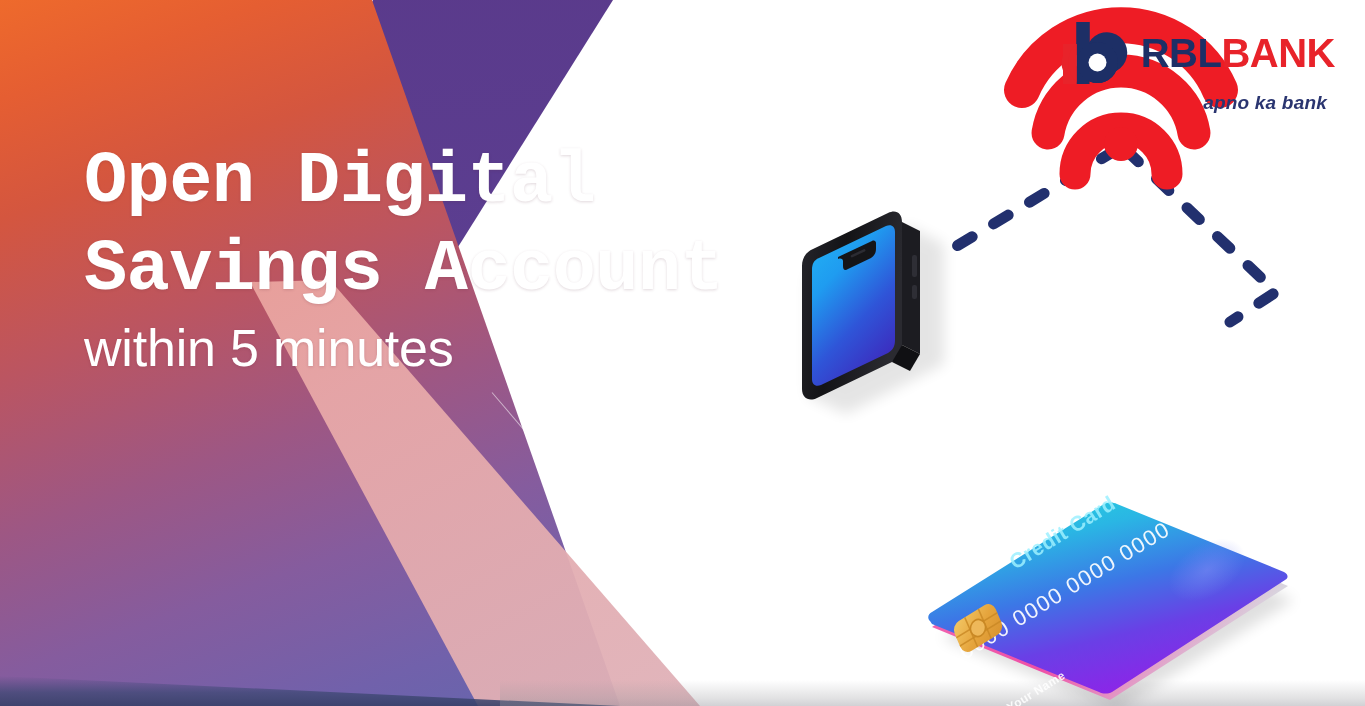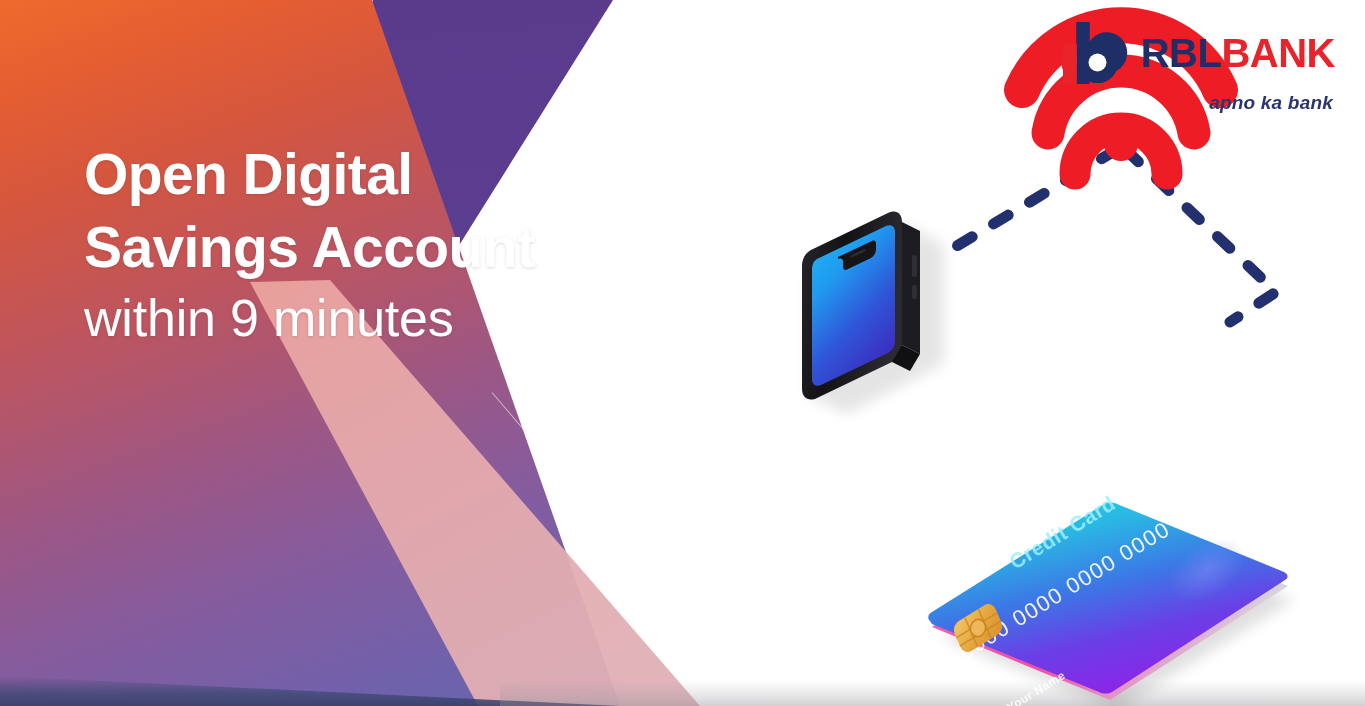--- a/index.html
+++ b/index.html
@@ -88,25 +88,26 @@
   .headline {
     position:absolute;
     left:84px;
     top:146px;
     z-index:20;
     color:#ffffff;
     line-height:1.0;
     text-shadow:0 1px 3px rgba(90,40,60,0.18);
   }
   .hl-1, .hl-2 {
-    font-size:57px;
+    font-size:72px;
     font-weight:700;
     letter-spacing:-0.6px;
     margin-bottom:16px;
     white-space:nowrap;
+    font-family:Liberation Mono, monospace;
   }
   .hl-3 {
     font-size:52px;
     font-weight:300;
     letter-spacing:-0.2px;
     white-space:nowrap;
     margin-top:10px;
   }
 
   
@@ -129,21 +130,21 @@
     font-size:40px;
     font-weight:700;
     letter-spacing:-0.5px;
     line-height:1;
     white-space:nowrap;
   }
   .logo-word .w-rbl { color:#1d2f66; }
   .logo-word .w-bank { color:#e8232a; }
   .logo-tagline {
     margin-top:6px;
-    margin-right:2px;
+    margin-right:8px;
     font-size:19px;
     font-style:italic;
     font-weight:700;
     color:#2a3570;
     letter-spacing:0.2px;
   }
 
   
   .illustration {
     position:absolute;
@@ -165,21 +166,21 @@
     <div class="bg-bottom-band"></div>
     <div class="accent-line l1"></div>
     <div class="accent-line l2"></div>
   </div>
 
   <div class="floor-shadow"></div>
 
   <div class="headline">
     <div class="hl-1">Open Digital</div>
     <div class="hl-2">Savings Account</div>
-    <div class="hl-3">within 9 minutes</div>
+    <div class="hl-3">within 5 minutes</div>
   </div>
 
   <div class="logo">
     <div class="logo-row">
       <svg class="logo-mark" viewBox="0 0 78 66">
 
         <path d="M22 2 h12 v20.5 a20.5 20.5 0 1 1 0 20.5 V64 H22 Z" fill="#1d2f66"></path>
         <circle cx="42.5" cy="42.5" r="20.5" fill="#1d2f66"></circle>
         <circle cx="42.5" cy="42.5" r="8.8" fill="#ffffff"></circle>
 

